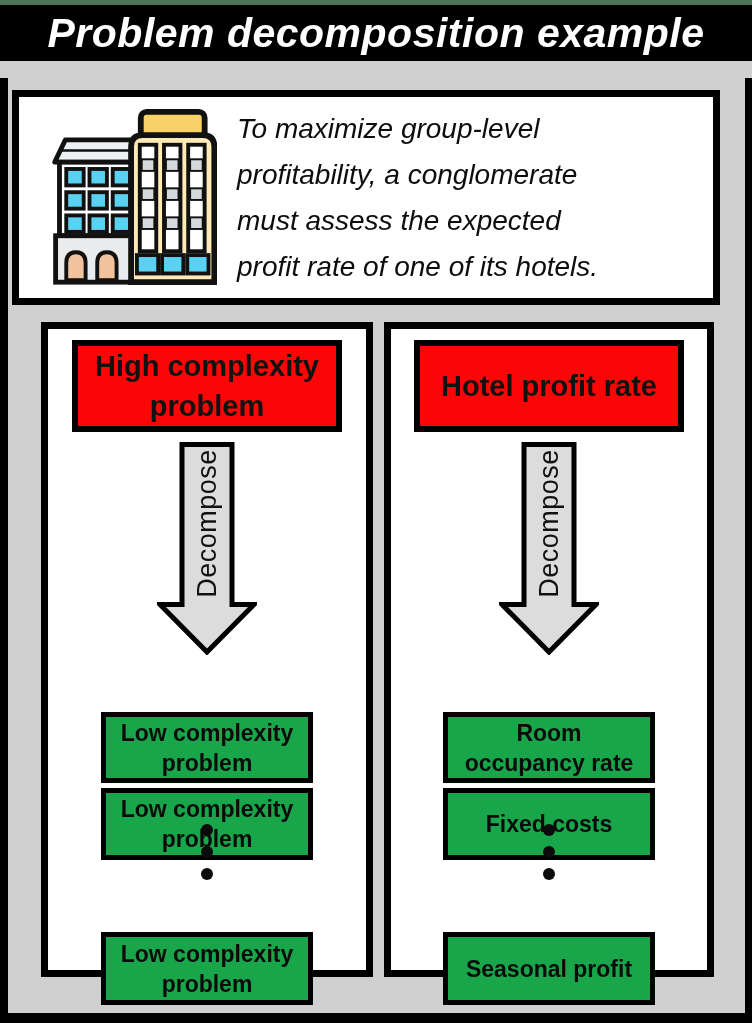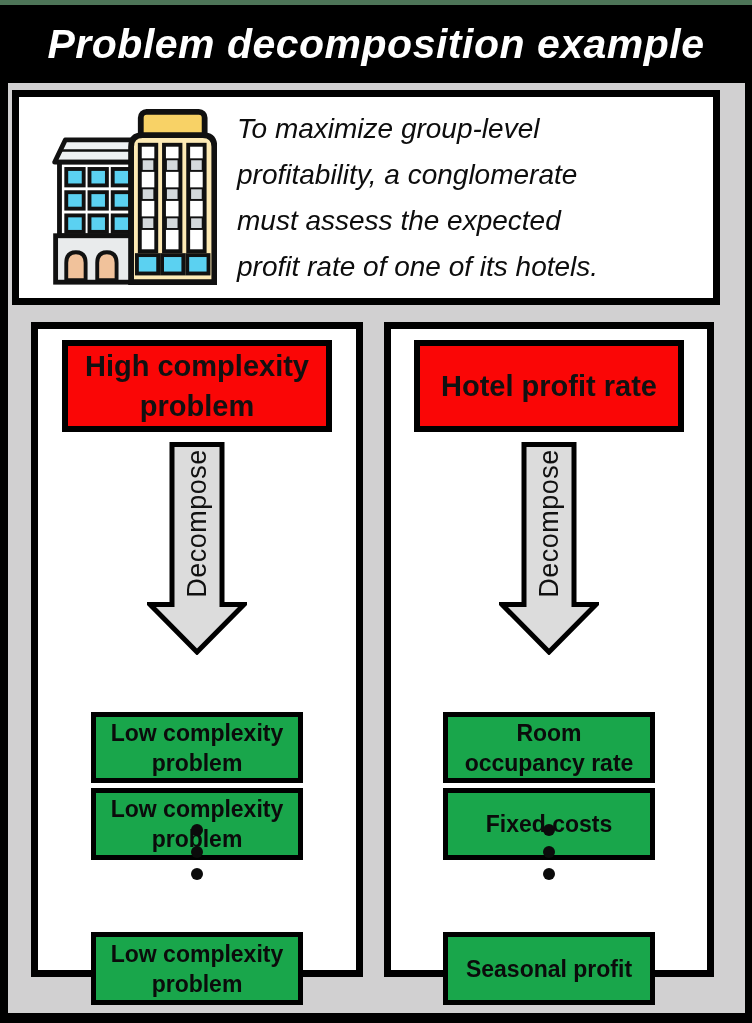--- a/index.html
+++ b/index.html
@@ -9,36 +9,36 @@
     --canvas-gray:#d1d0d1;
     --top-strip-green:#4d7457;
     --frame-black:#000000;
     --box-white:#ffffff;
   }
   *{margin:0;padding:0;box-sizing:border-box;}
   body{background:#fff;font-family:"Liberation Sans","DejaVu Sans",sans-serif;}
   .stage{position:relative;width:752px;height:1023px;background:var(--canvas-gray,#d1d0d1);overflow:hidden;}
 
   .top-strip{position:absolute;left:0;top:0;width:752px;height:5px;background:var(--top-strip-green,#4d7457);}
-  .title-bar{position:absolute;left:0;top:5px;width:752px;height:78px;background:var(--frame-black,#000);
+  .title-bar{position:absolute;left:0;top:5px;width:752px;height:56px;background:var(--frame-black,#000);
     display:flex;align-items:center;justify-content:center;}
   .title{color:#fff;font-weight:bold;font-style:italic;font-size:41px;letter-spacing:0.5px;white-space:nowrap;}
 
   .edge{position:absolute;background:var(--frame-black,#000);}
   .edge-l{left:0;top:78px;width:8px;height:945px;}
   .edge-r{left:745px;top:78px;width:7px;height:945px;}
   .edge-b{left:0;top:1013px;width:752px;height:10px;}
 
   .intro-box{position:absolute;left:12px;top:90px;width:708px;height:215px;background:var(--box-white,#fff);
     border:7px solid var(--frame-black,#000);display:flex;align-items:center;padding-left:32px;gap:20px;}
   .intro-icon{flex:0 0 auto;}
   .intro-text{font-style:italic;font-size:28px;line-height:46px;color:#0d0d0d;white-space:pre-line;}
 
   .panel{position:absolute;top:322px;height:655px;background:var(--box-white,#fff);border:7px solid var(--frame-black,#000);}
-  .panel-left{left:31px;width:332px;}
+  .panel-left{left:41px;width:332px;}
   .panel-right{left:384px;width:330px;}
 
   .problem-box{position:absolute;top:11px;left:50%;transform:translateX(-50%);width:270px;height:92px;
     background:var(--problem-red,#fa0606);border:6px solid var(--frame-black,#000);
     display:flex;align-items:center;justify-content:center;text-align:center;
     font-weight:bold;font-size:29px;line-height:40px;color:#111;white-space:pre-line;}
 
   .arrow-wrap{position:absolute;top:113px;left:50%;transform:translateX(-50%);width:100px;height:213px;}
   .arrow-wrap svg{display:block;}
   .arrow-label-zone{position:absolute;left:0;top:0;width:100%;height:162px;

